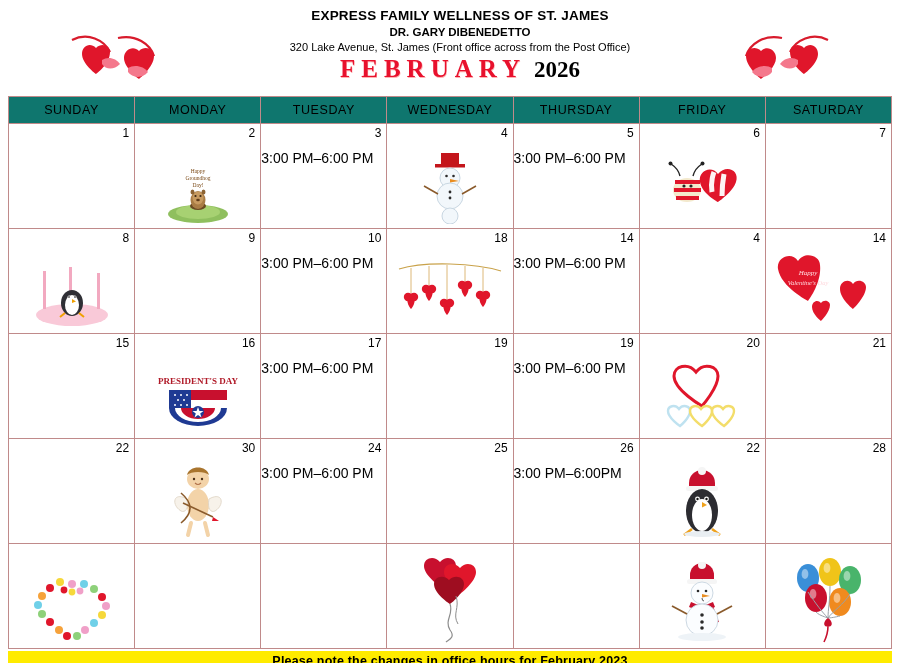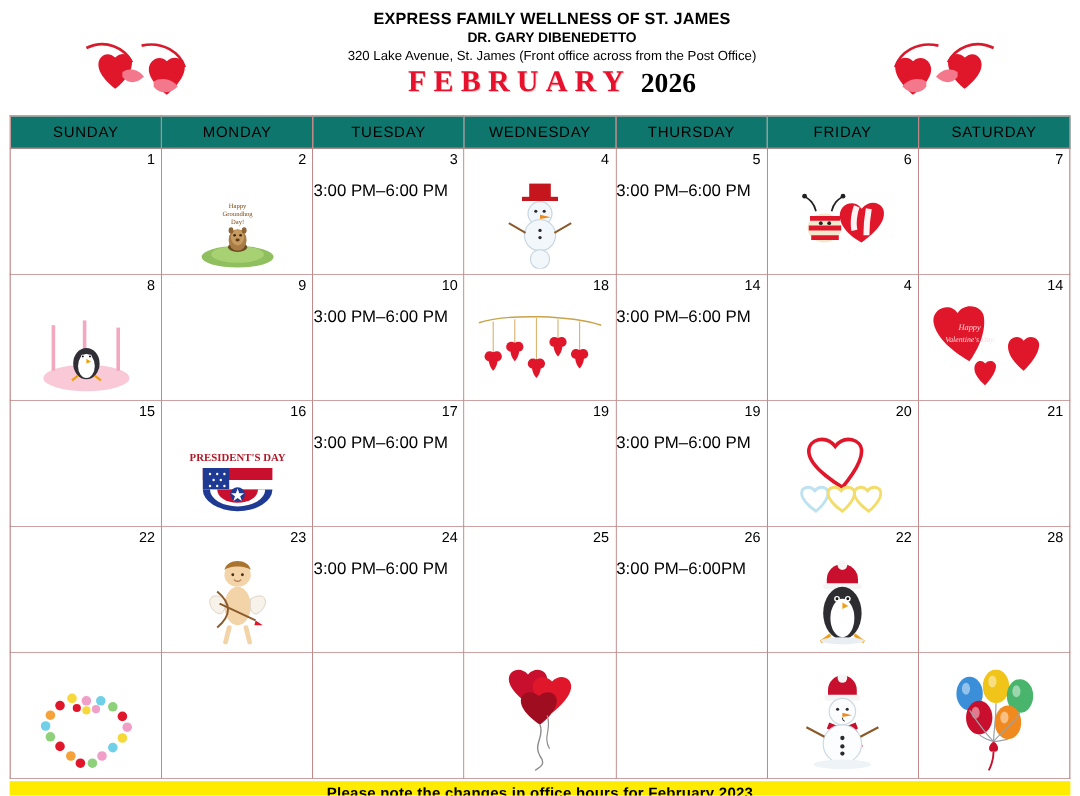--- a/index.html
+++ b/index.html
@@ -416,21 +416,21 @@
         <span class="daynum">21</span>
       </td>
     </tr>
 
     <tr>
       <td>
         <span class="daynum">22</span>
       </td>
 
       <td>
-        <span class="daynum">23</span>
+        <span class="daynum">30</span>
         <div class="art">
           <svg width="62" height="76" viewBox="0 0 62 76">
             <ellipse cx="31" cy="16" rx="11" ry="10" fill="#f3d3a8"></ellipse>
             <path d="M20 12 C22 2 40 2 42 12 C38 8 24 8 20 12 Z" fill="#a9752e"></path>
             <circle cx="27" cy="16" r="1.2" fill="#4a3018"></circle>
             <circle cx="35" cy="16" r="1.2" fill="#4a3018"></circle>
             <path d="M28 20 q3 3 6 0" stroke="#b1724a" stroke-width="1.1" fill="none"></path>
             <ellipse cx="31" cy="42" rx="11" ry="16" fill="#f3d3a8"></ellipse>
             <path d="M20 36 C6 28 4 42 14 48 C18 50 22 46 20 36 Z" fill="#f7f2ea" stroke="#ddd2c2" stroke-width="0.8"></path>
             <path d="M42 36 C56 28 58 42 48 48 C44 50 40 46 42 36 Z" fill="#f7f2ea" stroke="#ddd2c2" stroke-width="0.8"></path>

